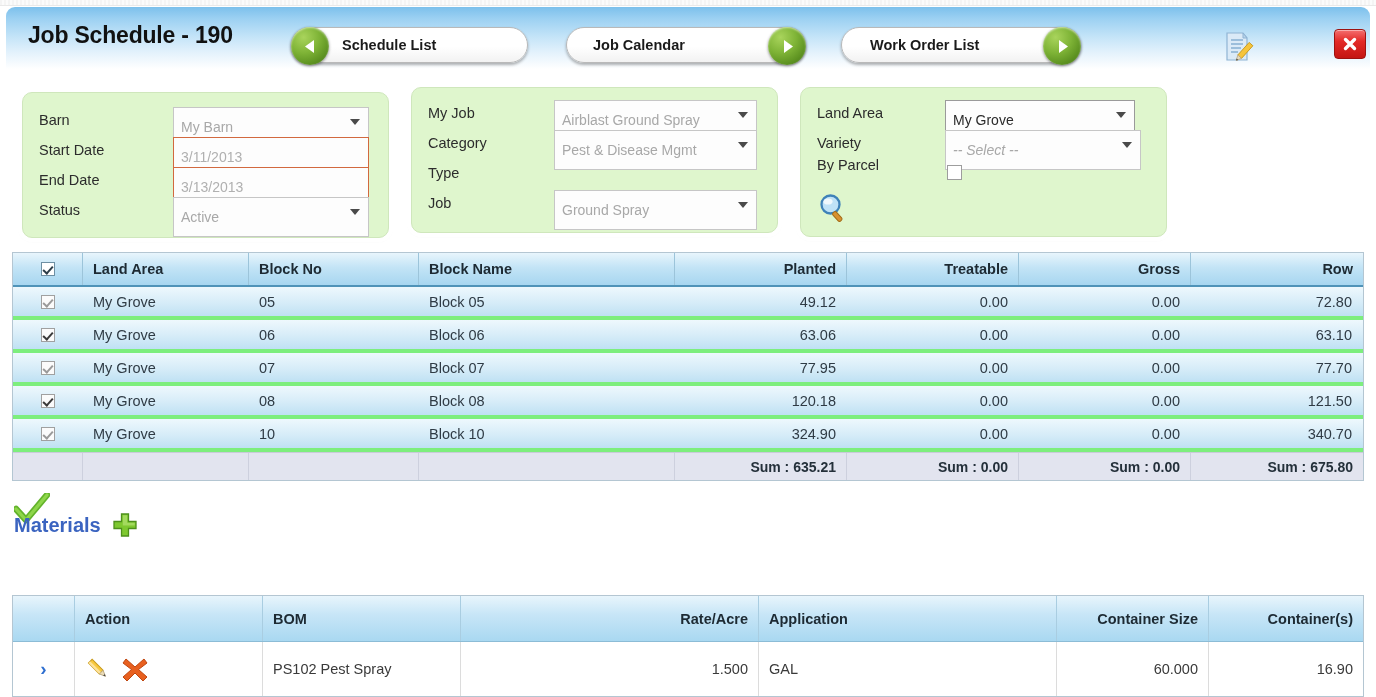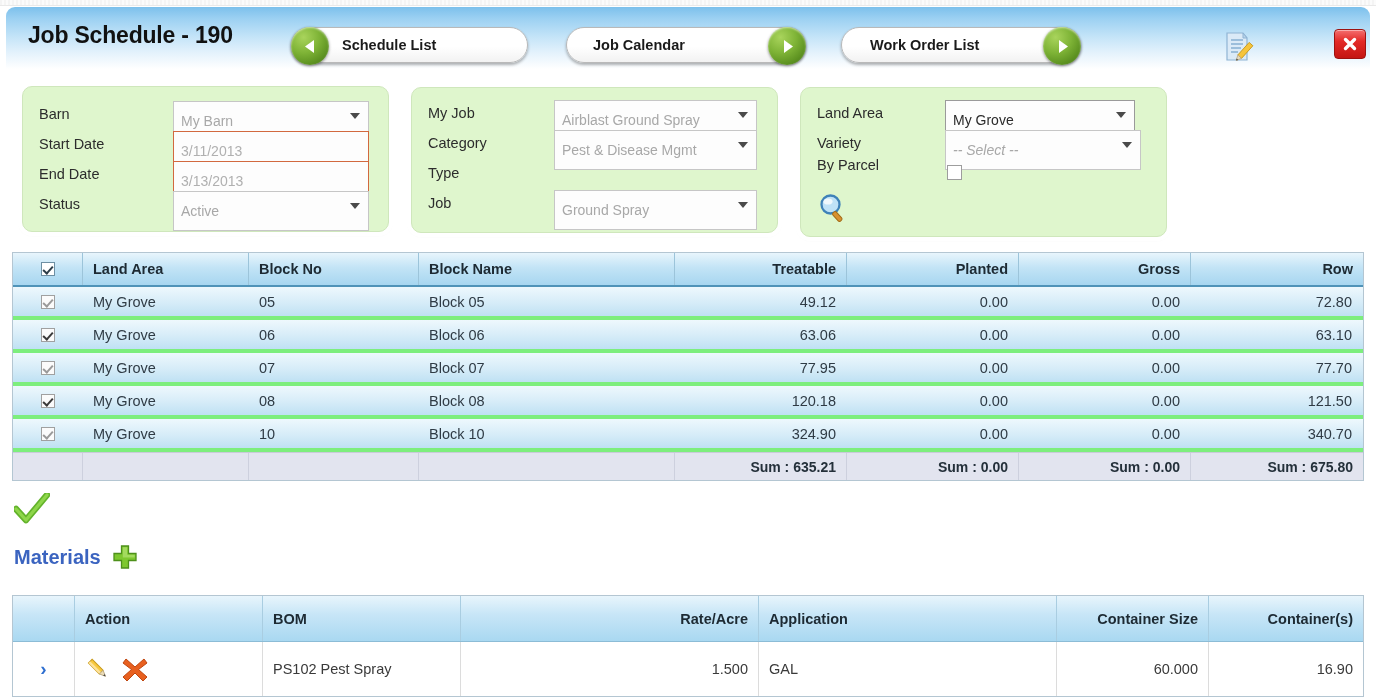--- a/index.html
+++ b/index.html
@@ -70,21 +70,21 @@
   }
 
   
   .panel {
     position: absolute;
     background: #dff6cd;
     border: 1px solid #cfe7bc;
     border-radius: 10px;
     box-shadow: 0 0 0 4px #ffffff, 0 1px 4px rgba(0,0,0,0.18);
   }
-  .panel.p1 { left: 22px;  top: 86px; width: 367px; height: 146px; }
+  .panel.p1 { left: 22px;  top: 92px; width: 367px; height: 146px; }
   .panel.p2 { left: 411px; top: 87px; width: 367px; height: 146px; }
   .panel.p3 { left: 800px; top: 87px; width: 367px; height: 150px; }
 
   .frow { position: absolute; height: 26px; display: flex; align-items: center; }
   .frow .flabel {
     font-size: 14.5px; color: #2c2c2c; white-space: nowrap;
   }
   .fctl {
     position: absolute; height: 40px;
     background: #fdfdfd; border: 1px solid #c6c6c6;
@@ -165,21 +165,21 @@
   .rowchk.dim::after { border-color: #9a9a9a; }
   .headchk { width: 14px; height: 14px; background:#fff; border:1px solid #6d8fa3; position:relative; }
   .headchk::after {
     content:""; position:absolute; left:3px; top:1px; width:4px; height:8px;
     border: solid #2d3d48; border-width: 0 2px 2px 0; transform: rotate(42deg);
   }
 
   
   .bigcheck { position: absolute; left: 14px; top: 493px; width: 36px; height: 32px; }
   .materials-hdr {
-    position: absolute; left: 14px; top: 543px;
+    position: absolute; left: 14px; top: 511px;
     display: flex; align-items: center; gap: 10px;
   }
   .materials-hdr .mt {
     font-size: 20px; font-weight: bold; color: #3b64c0;
   }
   .plus { width: 28px; height: 28px; }
 
   
   .mgrid {
     position: absolute; left: 12px; top: 595px; width: 1352px;
@@ -346,22 +346,22 @@
 
   <div class="grid">
 
     <div class="grow ghead">
       <div class="gcell c-chk">
         <div class="headchk"></div>
       </div>
       <div class="gcell c-land">Land Area</div>
       <div class="gcell c-bno">Block No</div>
       <div class="gcell c-bname">Block Name</div>
+      <div class="gcell c-num">Planted</div>
       <div class="gcell c-num">Treatable</div>
-      <div class="gcell c-num">Planted</div>
       <div class="gcell c-gross">Gross</div>
       <div class="gcell c-num">Row</div>
     </div>
 
     <div class="grow gbody-row">
       <div class="gcell c-chk">
         <div class="rowchk dim"></div>
       </div>
       <div class="gcell c-land">My Grove</div>
       <div class="gcell c-bno">05</div>

